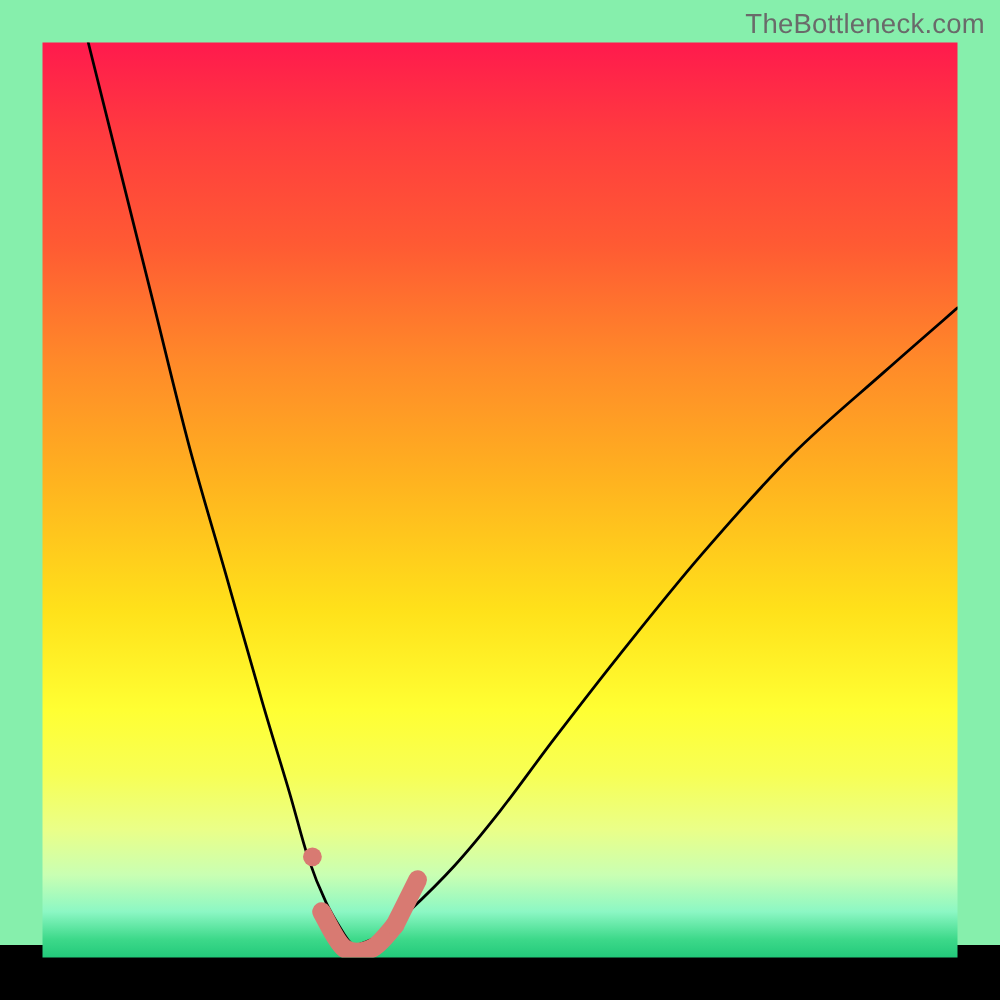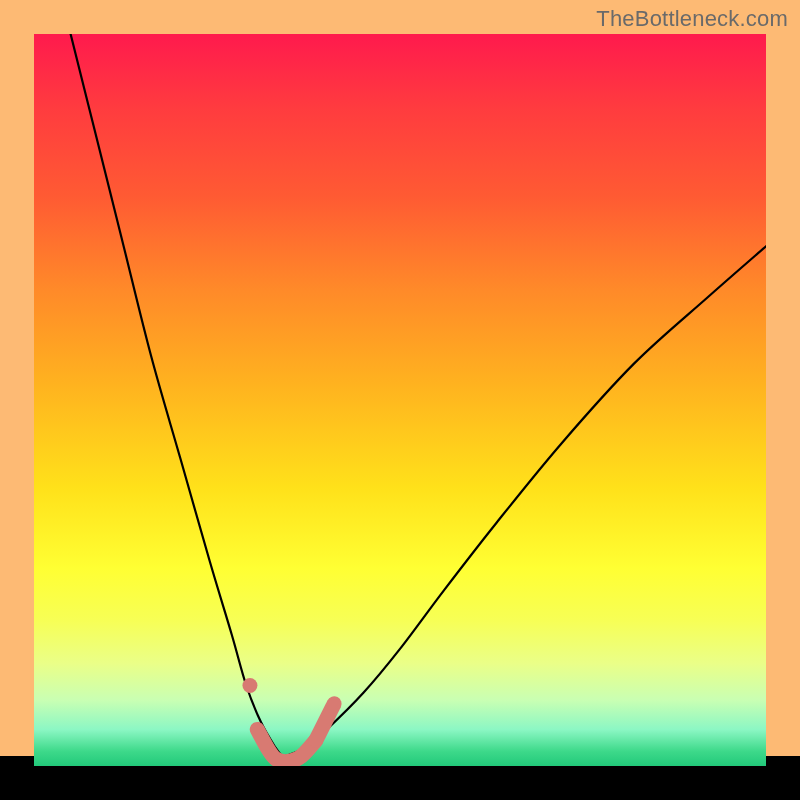--- a/index.html
+++ b/index.html
@@ -10,21 +10,21 @@
     background: #000;
     font-family: Arial, Helvetica, sans-serif;
     overflow: hidden;
   }
   .frame {
     position: absolute;
     top: 0;
     left: 0;
     width: 800px;
     height: 756px;
-    background: #fdba74;
+    background: #86efac;
   }
   .plot-area {
     position: absolute;
     left: 34px;
     top: 34px;
     width: 732px;
     height: 732px;
     
     background: linear-gradient(
       to bottom,

